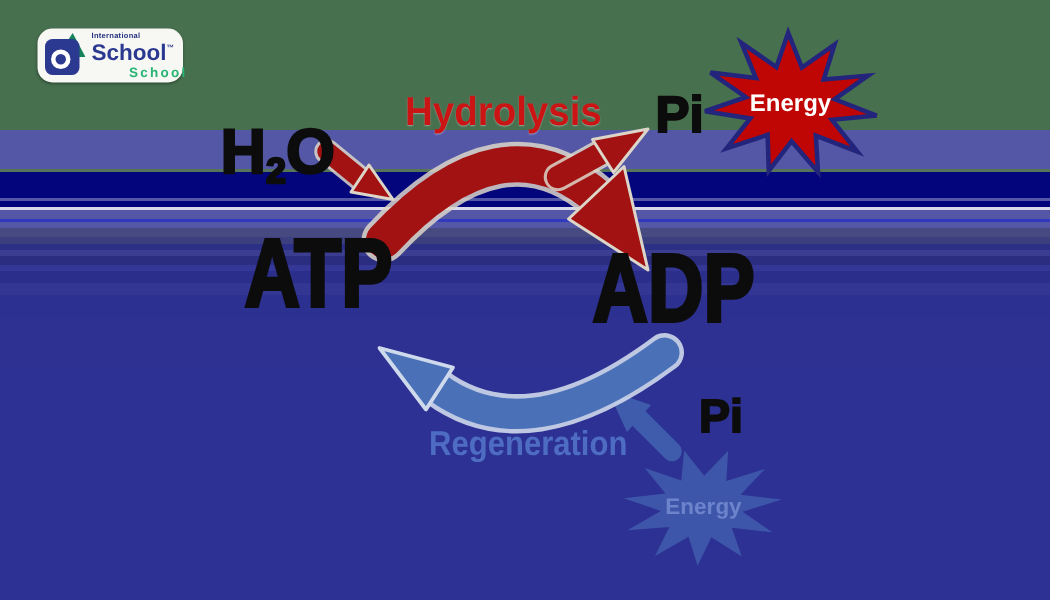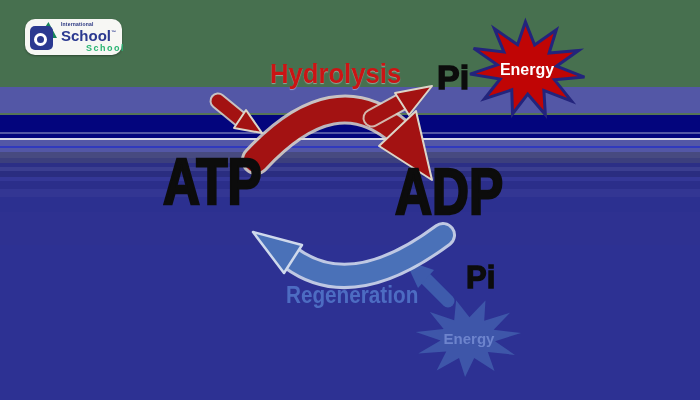--- a/index.html
+++ b/index.html
@@ -120,20 +120,21 @@
     <g>
       <path class="cream-under" stroke-width="17" d="M 218,101 L 240,119"></path>
       <path class="red-stroke" stroke-width="13" d="M 218,101 L 240,119"></path>
       <polygon class="red-fill" points="262,133 234,128 246,110"></polygon>
     </g>
   </svg>
 
   <div class="label atp">ATP</div>
   <div class="label adp">ADP</div>
 
+  <div class="label h2o"><span>H</span><span class="sub">2</span><span>O</span></div>
 
   <div class="label hydrolysis">Hydrolysis</div>
   <div class="label pi-top">Pi</div>
   <div class="label energy-top">Energy</div>
 
   <div class="label regeneration">Regeneration</div>
   <div class="label pi-bottom">Pi</div>
   <div class="label energy-bottom">Energy</div>
 
   <div class="logo">

